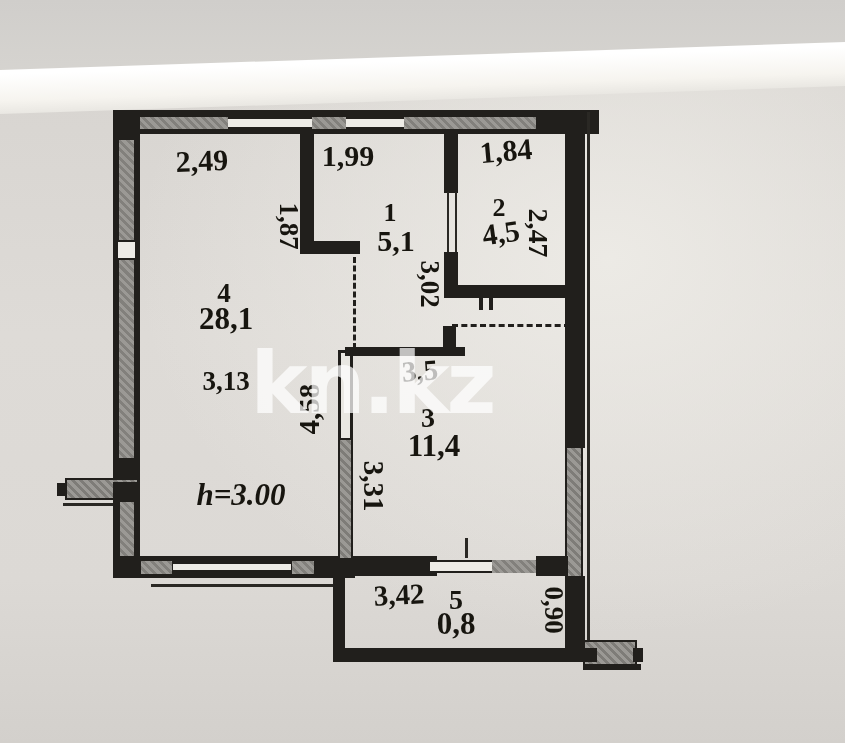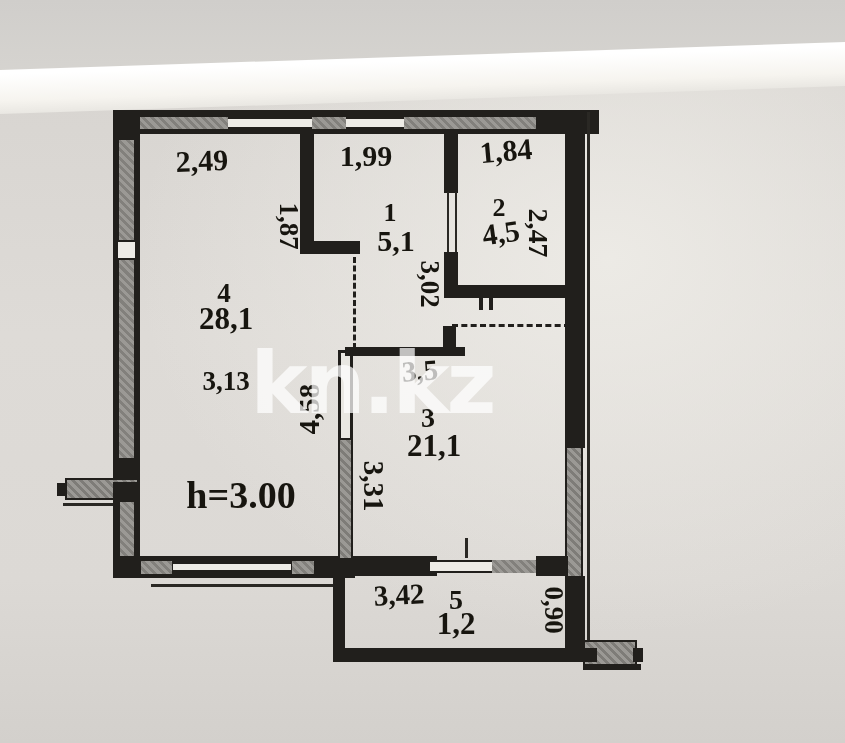--- a/index.html
+++ b/index.html
@@ -98,38 +98,38 @@
   <div class="thin" style="left:447px;top:192px;width:2px;height:60px;"></div>
   <div class="thin" style="left:455px;top:192px;width:2px;height:60px;"></div>
   <div class="w" style="left:444px;top:252px;width:14px;height:40px;"></div>
 
   <div class="w" style="left:444px;top:285px;width:126px;height:13px;"></div>
   <div class="w" style="left:479px;top:298px;width:4px;height:12px;"></div>
   <div class="w" style="left:489px;top:298px;width:4px;height:12px;"></div>
   <div class="dashh" style="left:452px;top:324px;width:118px;"></div>
 
   <div class="lbl" style="left:202px;top:161px;font-size:30px;transform:translate(-50%,-50%) rotate(-2deg);">2,49</div>
-  <div class="lbl" style="left:366px;top:156px;font-size:30px;">1,99</div>
+  <div class="lbl" style="left:348px;top:156px;font-size:30px;">1,99</div>
   <div class="lbl" style="left:506px;top:151px;font-size:30px;transform:translate(-50%,-50%) rotate(-5deg);">1,84</div>
   <div class="lbl r90" style="left:288px;top:226px;font-size:27px;">1,87</div>
   <div class="lbl r90" style="left:538px;top:233px;font-size:28px;">2,47</div>
   <div class="lbl r90" style="left:429px;top:284px;font-size:27px;">3,02</div>
   <div class="lbl" style="left:226px;top:381px;font-size:27px;">3,13</div>
   <div class="lbl rm90" style="left:309px;top:409px;font-size:29px;">4,58</div>
   <div class="lbl" style="left:420px;top:371px;font-size:29px;transform:translate(-50%,-50%) rotate(-4deg);">3,5</div>
   <div class="lbl r90" style="left:373px;top:486px;font-size:29px;">3,31</div>
-  <div class="lbl" style="left:241px;top:495px;font-size:38px;">h=3.00</div>
+  <div class="lbl" style="left:241px;top:495px;font-size:31px;font-style:italic;">h=3.00</div>
   <div class="lbl" style="left:399px;top:595px;font-size:29px;transform:translate(-50%,-50%) rotate(-3deg);">3,42</div>
   <div class="lbl r90" style="left:553px;top:610px;font-size:27px;">0,90</div>
 
   <div class="lbl" style="left:390px;top:213px;font-size:26px;">1</div>
   <div class="lbl" style="left:396px;top:241px;font-size:30px;">5,1</div>
   <div class="lbl" style="left:499px;top:208px;font-size:26px;">2</div>
   <div class="lbl" style="left:501px;top:233px;font-size:30px;transform:translate(-50%,-50%) rotate(-8deg);">4,5</div>
   <div class="lbl" style="left:428px;top:418px;font-size:28px;">3</div>
-  <div class="lbl" style="left:434px;top:446px;font-size:31px;">21,1</div>
+  <div class="lbl" style="left:434px;top:446px;font-size:31px;">11,4</div>
   <div class="lbl" style="left:224px;top:293px;font-size:27px;">4</div>
   <div class="lbl" style="left:226px;top:319px;font-size:31px;">28,1</div>
   <div class="lbl" style="left:456px;top:600px;font-size:28px;">5</div>
-  <div class="lbl" style="left:456px;top:624px;font-size:31px;">1,2</div>
+  <div class="lbl" style="left:456px;top:624px;font-size:31px;">0,8</div>
 
   <div class="wm" style="left:372px;top:369px;font-size:86px;margin-top:14px;">kn.kz</div>
 </div>
 
 </body></html>

